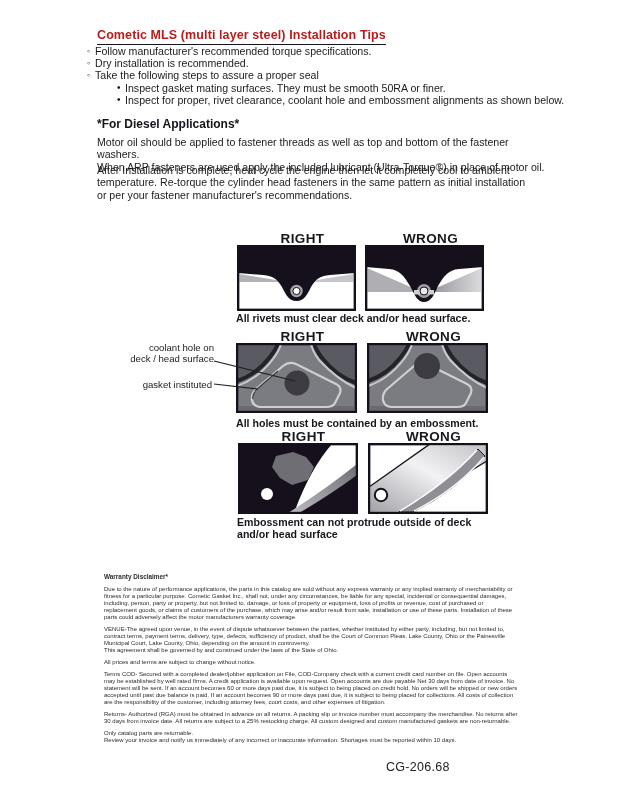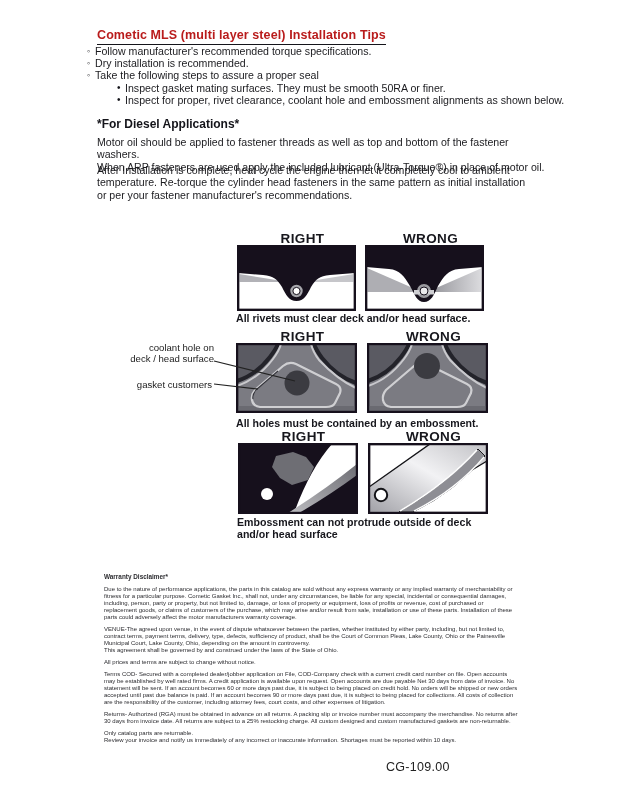--- a/index.html
+++ b/index.html
@@ -107,21 +107,21 @@
     </svg>
   </div>
 
   <div class="abs caption" style="left:236px; top:312px;">All rivets must clear deck and/or head surface.</div>
 
   <div class="abs rw-label" style="left:297px; top:329px;">RIGHT</div>
   <div class="abs rw-label" style="left:428px; top:329px;">WRONG</div>
 
   <div class="abs side-label pre" style="left:110px; top:342px; width:104px;">coolant hole on
 deck / head surface</div>
-  <div class="abs side-label" style="left:110px; top:379px; width:102px;">gasket customers</div>
+  <div class="abs side-label" style="left:110px; top:379px; width:102px;">gasket instituted</div>
 
   <div class="abs dg-box" style="left:236px; top:343px;">
     <svg width="121" height="70" viewBox="0 0 121 70">
       <rect x="1" y="1" width="119" height="68" fill="#7b7b82" stroke="#16101c" stroke-width="2.4"></rect>
       <path d="M1,38 Q20,32 34,14 Q40,6 42,1 L1,1 Z" fill="#5a5a62"></path>
       <path d="M1,38 Q20,32 34,14 Q40,6 42,1" stroke="#23232a" stroke-width="4" fill="none"></path>
       <path d="M1,43 Q22,36 37,16 Q43,8 45,1" stroke="#c9c9cd" stroke-width="2" fill="none"></path>
       <path d="M120,40 Q100,33 86,15 Q80,7 78,1 L120,1 Z" fill="#5a5a62"></path>
       <path d="M120,40 Q100,33 86,15 Q80,7 78,1" stroke="#23232a" stroke-width="4" fill="none"></path>
       <path d="M120,45 Q102,37 83,17 Q77,9 75,1" stroke="#c9c9cd" stroke-width="2" fill="none"></path>
@@ -204,15 +204,15 @@
     <p class="pre">Due to the nature of performance applications, the parts in this catalog are sold without any express warranty or any implied warranty of merchantability or fitness for a particular purpose.  Cometic Gasket Inc., shall not, under any circumstances, be liable for any special, incidental or consequential damages, including, person, party or property, but not limited to, damage, or loss of property or equipment, loss of profits or revenue, cost of purchased or replacement goods, or claims of customers of the purchase, which may arise and/or result from sale, installation or use of these parts.  Installation of these parts could adversely affect the motor manufacturers warranty coverage.</p>
     <p class="pre">VENUE-The agreed upon venue, in the event of dispute whatsoever between the parties, whether instituted by either party, including, but not limited to, contract terms, payment terms, delivery, type, defects, sufficiency of product, shall be the Court of Common Pleas, Lake County, Ohio or the Painesville Municipal Court, Lake County, Ohio, depending on the amount in controversy.
 This agreement shall be governed by and construed under the laws of the State of Ohio.</p>
     <p class="pre">All prices and terms are subject to change without notice.</p>
     <p class="pre">Terms COD- Secured with a completed dealer/jobber application on File, COD-Company check with a current credit card number on file.  Open accounts may be established by well rated firms.  A credit application is available upon request.  Open accounts are due payable Net 30 days from date of invoice.  No statement will be sent.  If an account becomes 60 or more days past due, it is subject to being placed on credit hold.  No orders will be shipped or new orders accepted until past due balance is paid.  If an account becomes 90 or more days past due, it is subject to being placed for collections.  All costs of collection are the responsibility of the customer, including attorney fees, court costs, and other expenses of litigation.</p>
     <p class="pre">Returns- Authorized (RGA) must be obtained in advance on all returns.  A packing slip or invoice number must accompany the merchandise.  No returns after 30 days from invoice date.  All returns are subject to a 25% restocking charge.  All custom designed and custom manufactured gaskets are non-returnable.</p>
     <p class="pre">Only catalog parts are returnable.
 Review your invoice and notify us immediately of any incorrect or inaccurate information.  Shortages must be reported within 10 days.</p>
   </div>
 
-  <div class="abs doc-number">CG-109.00</div>
+  <div class="abs doc-number">CG-206.68</div>
 
 </div>
 
 </body></html>

